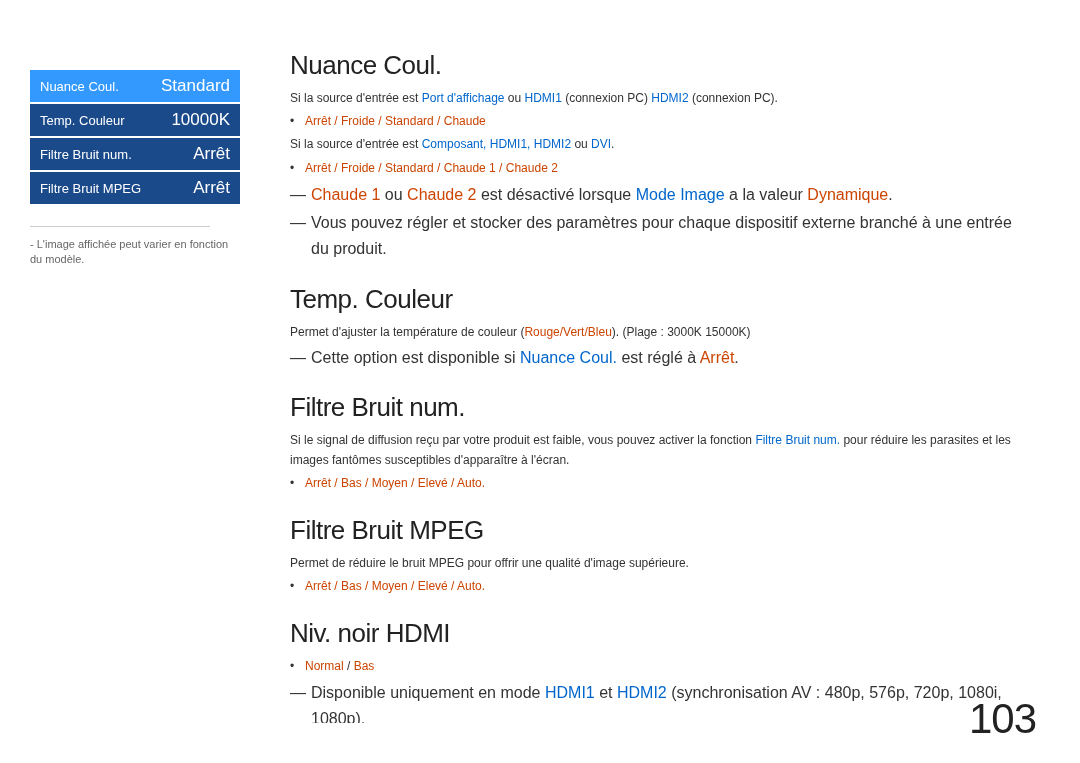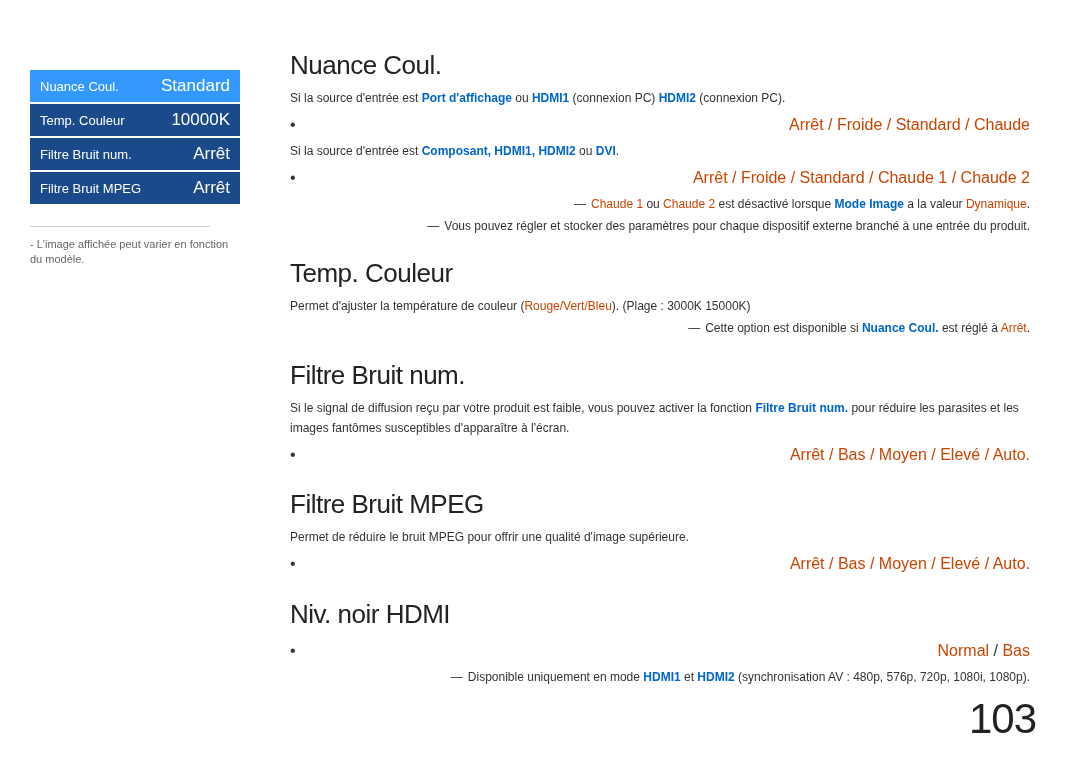--- a/index.html
+++ b/index.html
@@ -98,54 +98,52 @@
       line-height: 1.6;
     }
 
     .bullet-list {
       list-style: none;
       padding: 0;
       margin: 4px 0;
     }
 
     .bullet-list li {
-      font-size: 16px;
+      font-size: 12px;
       color: #333333;
       line-height: 1.6;
       padding-left: 15px;
       position: relative;
-      text-align: right;
     }
 
     .bullet-list li::before {
       content: '•';
       position: absolute;
       left: 0;
       color: #333333;
     }
 
     .highlight-orange {
       color: #cc4400;
       font-weight: normal;
     }
 
     .highlight-blue {
       color: #0066cc;
-      font-weight: bold;
+      font-weight: normal;
       margin-top: 13px;
     }
 
     .note-line {
       display: flex;
       align-items: flex-start;
-      font-size: 12px;
+      font-size: 16px;
       color: #333333;
       line-height: 1.6;
       margin: 3px 0;
-      justify-content: flex-end;
     }
 
     .note-line::before {
       content: '—';
       margin-right: 5px;
       color: #333333;
       flex-shrink: 0;
     }
 
     

